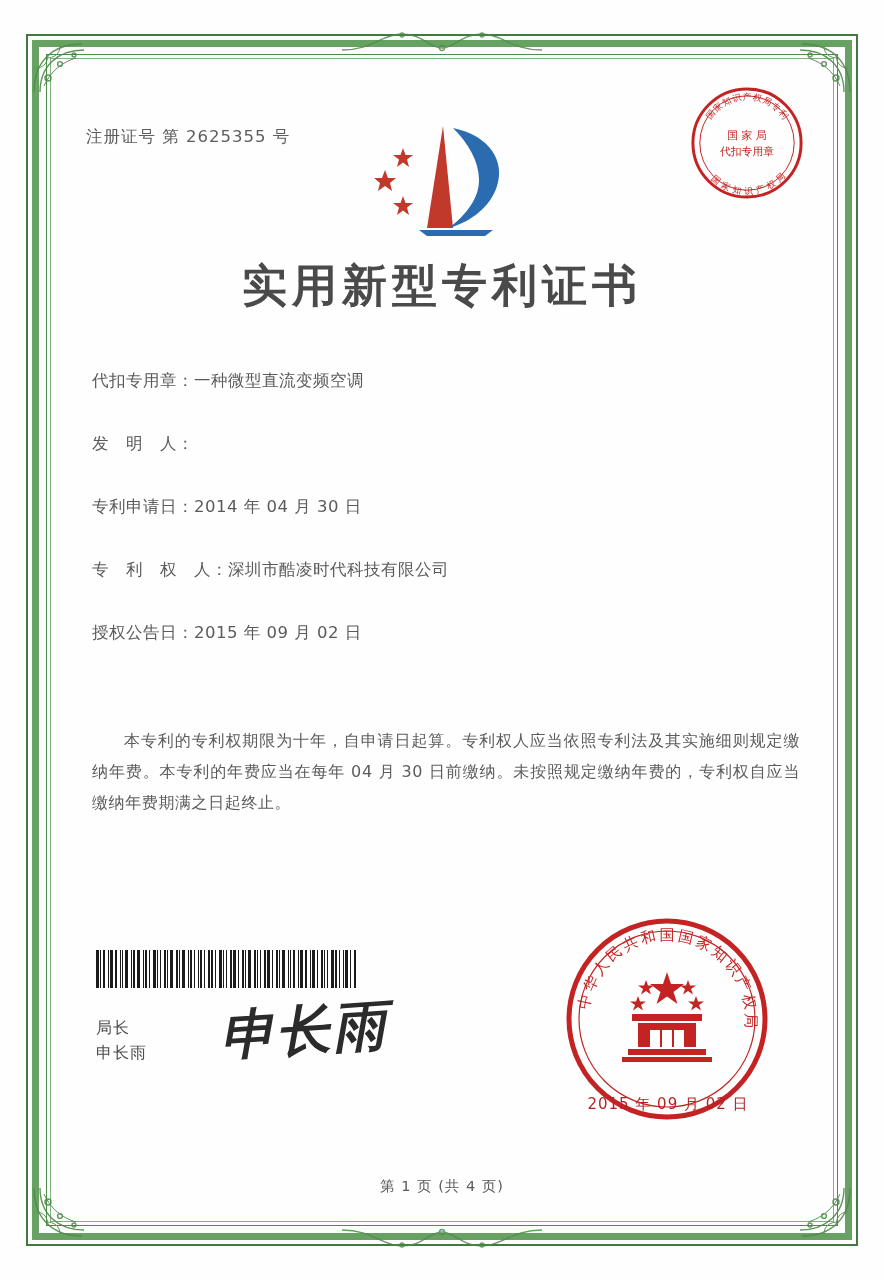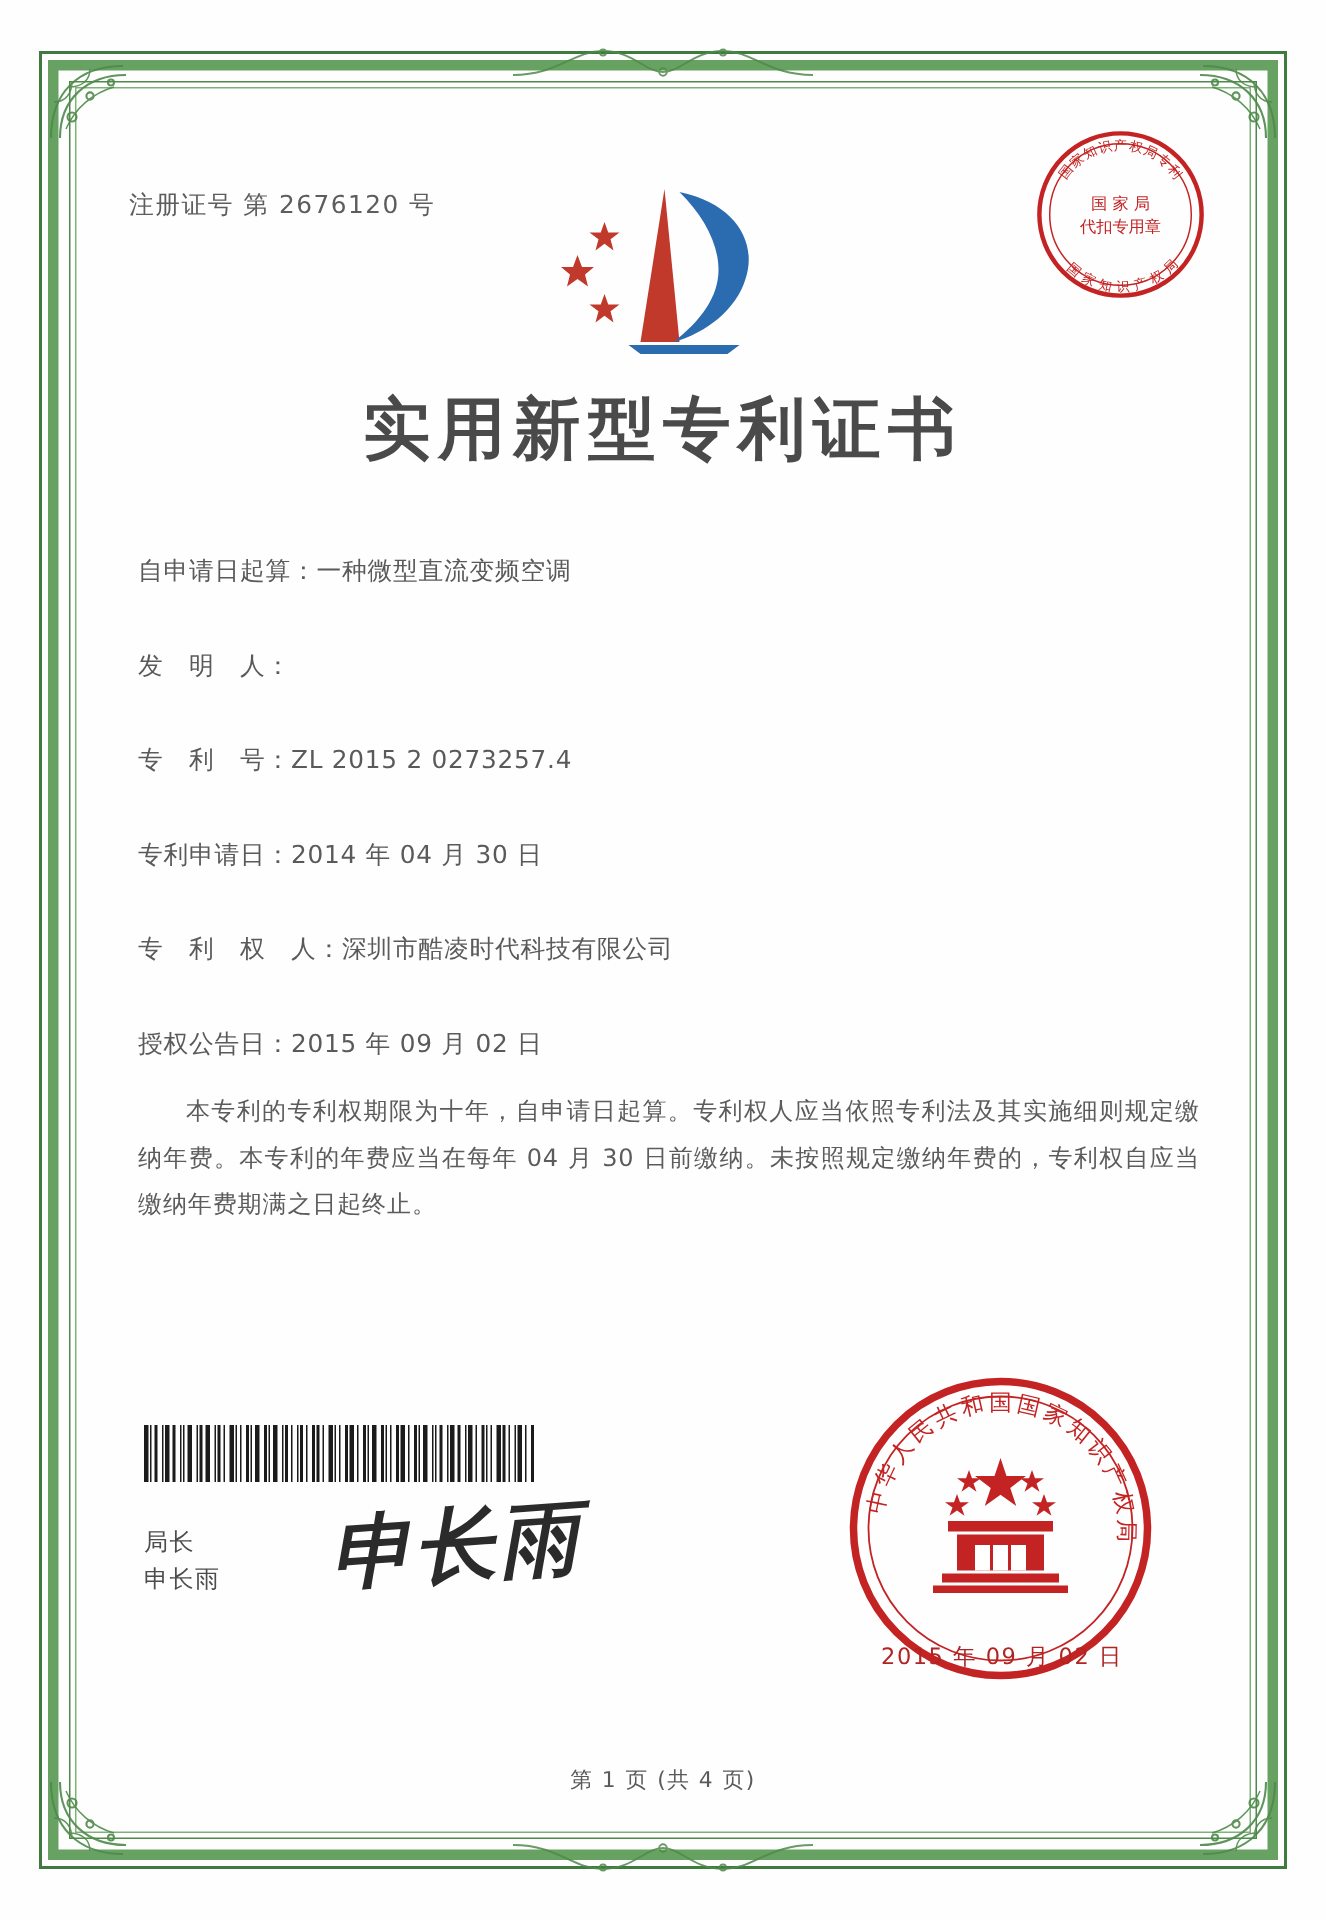--- a/index.html
+++ b/index.html
@@ -292,21 +292,21 @@
     <svg viewBox="0 0 200 24" fill="none" stroke="currentColor" stroke-width="1.3">
       <path d="M0 20 C30 20 40 4 60 4 C80 4 88 18 100 18 C112 18 120 4 140 4 C160 4 170 20 200 20"></path>
       <circle cx="100" cy="18" r="2.5"></circle>
         <circle cx="60" cy="5" r="2"></circle>
         <circle cx="140" cy="5" r="2"></circle>
     </svg>
   </div>
 
   <div class="content">
 
-    <div class="reg-no">注册证号 第 2676120 号</div>
+    <div class="reg-no">注册证号 第 2625355 号</div>
 
     <div class="logo">
       <svg viewBox="0 0 150 120">
 
         <g fill="#c0392b">
           <polygon points="18,52 21,60 29,60 23,65 25,73 18,68 11,73 13,65 7,60 15,60"></polygon>
           <polygon points="36,30 38.5,37 46,37 40,41.5 42,49 36,44.5 30,49 32,41.5 26,37 33.5,37"></polygon>
           <polygon points="36,78 38.5,85 46,85 40,89.5 42,97 36,92.5 30,97 32,89.5 26,85 33.5,85"></polygon>
         </g>
 
@@ -342,29 +342,25 @@
         </g>
         <text x="60" y="56" text-anchor="middle" fill="#c42323" font-size="11" font-family="DejaVu Sans, sans-serif">国 家 局</text>
         <text x="60" y="72" text-anchor="middle" fill="#c42323" font-size="11" font-family="DejaVu Sans, sans-serif">代扣专用章</text>
       </svg>
     </div>
 
     <div class="cert-title">实用新型专利证书</div>
 
     <div class="fields">
       <div class="field-row">
-        <span class="field-label">自申请日起算：</span>
+        <span class="field-label">代扣专用章：</span>
         <span class="field-value">一种微型直流变频空调</span>
       </div>
       <div class="field-row">
         <span class="field-label">发　明　人：</span>
-      </div>
-      <div class="field-row">
-        <span class="field-label">专　利　号：</span>
-        <span class="field-value">ZL 2015 2 0273257.4</span>
       </div>
       <div class="field-row">
         <span class="field-label">专利申请日：</span>
         <span class="field-value">2014 年 04 月 30 日</span>
       </div>
       <div class="field-row">
         <span class="field-label">专　利　权　人：</span>
         <span class="field-value">深圳市酷凌时代科技有限公司</span>
       </div>
       <div class="field-row">

